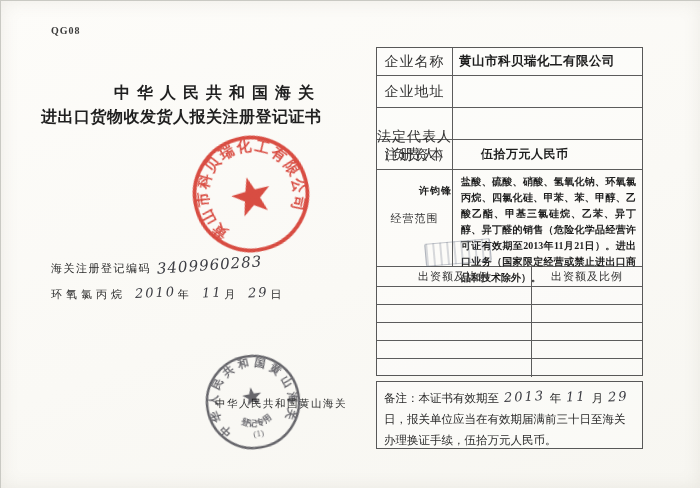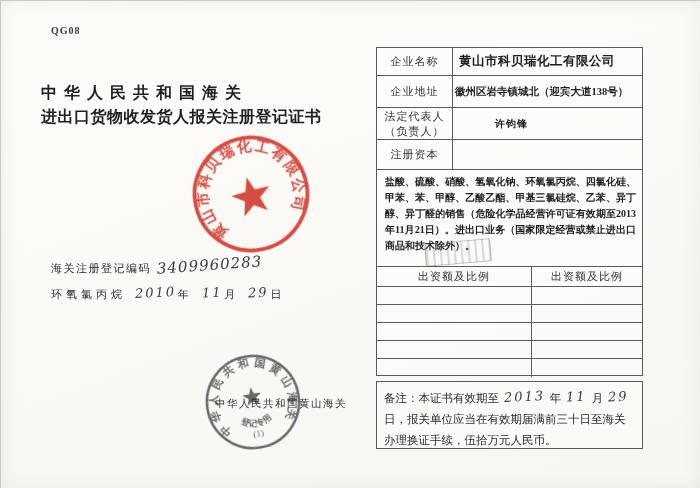--- a/index.html
+++ b/index.html
@@ -4,42 +4,42 @@
 <style>
   html,body{margin:0;padding:0;background:#e9e9e6;}
   .page{
     position:relative; width:700px; height:488px; overflow:hidden;
     background:linear-gradient(160deg,#fdfcf9 0%,#faf9f5 55%,#f7f6f1 100%);
     border:1px solid #c9c9c3; box-shadow:inset 0 0 18px rgba(120,115,100,.12);
     font-family:"Liberation Serif", serif; color:#2e2e2e;
   }
   .abs{position:absolute;}
   .form-code{left:50px; top:24px; font-size:10px; font-weight:bold; letter-spacing:1px; color:#3a3a3a;font-family:Liberation Serif, serif;}
-  .title{left:40px; top:82px; width:280px; text-align:left; color:#1f1f1f;}
+  .title{left:40px; top:82px; width:280px; text-align:right; color:#1f1f1f;}
   .title .t1{font-size:16px; font-weight:bold; letter-spacing:7px; white-space:nowrap;}
   .title .t2{font-size:16px; font-weight:bold; margin-top:3px; letter-spacing:.5px; white-space:nowrap;}
   .seal-red{left:185px; top:128px; width:130px; height:130px; transform:rotate(-15deg); opacity:.88; mix-blend-mode:multiply; filter:blur(.3px);}
   .seal-grey{left:197px; top:346px; width:110px; height:110px; transform:rotate(-10deg); opacity:.85; mix-blend-mode:multiply; filter:blur(.3px);}
   .issuer{left:214px; top:396px; font-size:10.5px; letter-spacing:1.5px; color:#2c2c2c; white-space:nowrap;}
   .regline{left:50px; white-space:nowrap; color:#2c2c2c;}
   .reg-code{top:257px; font-size:11px; letter-spacing:1.5px;}
   .reg-date{top:285px; font-size:11px; letter-spacing:4px;}
   .hw{font-family:"DejaVu Serif", serif; font-style:italic; color:#3b3c42; display:inline-block;}
   .hw-code{font-size:15px; letter-spacing:1px; transform:rotate(-4deg) translateY(-2px); margin-left:6px;}
   .hw-sm{font-size:13px; letter-spacing:2px; transform:rotate(-3deg) translateY(-1px); margin:0 2px;}
   .cert-table{left:375px; top:46px; width:267px; height:329px; border:1px solid #585858; box-sizing:border-box; background:rgba(255,255,255,.35);}
   .trow{display:flex; box-sizing:border-box; border-bottom:1px solid #5c5c5c;}
   .trow:last-child{border-bottom:none;}
   .lblcell{width:76px; flex:0 0 76px; border-right:1px solid #5c5c5c; box-sizing:border-box;
     display:flex; flex-direction:column; align-items:center; justify-content:center;
-    font-size:11px; letter-spacing:1px; color:#333; text-align:center;}
+    font-size:14px; letter-spacing:1px; color:#333; text-align:center;}
   .valcell{flex:1; display:flex; align-items:center; font-weight:bold; color:#1d1d1d; box-sizing:border-box;}
   .r-name{height:28px;} .r-name .valcell{font-size:12.5px; padding-left:6px; letter-spacing:.5px;}
   .r-addr{height:32px;} .r-addr .valcell{font-size:10.5px; padding-left:2px;}
-  .r-rep{height:32px;}  .r-rep .valcell{font-size:10px; padding-left:42px; letter-spacing:1px;}
+  .r-rep{height:32px;flex-direction:column;}  .r-rep .valcell{font-size:10px; padding-left:42px; letter-spacing:1px;}
   .r-cap{height:30px;}  .r-cap .valcell{font-size:12px; padding-left:28px; letter-spacing:.5px;}
   .r-scope{height:97px;} .r-scope .lblcell{font-size:11px;}
   .r-scope .valcell{font-size:10px; font-weight:bold; line-height:16px; padding:4px 6px 14px 8px; align-items:flex-start; text-align:justify;}
   .inv-head{height:20px;} .inv-row{height:18px;}
   .inv-c1{width:155px; flex:0 0 155px; border-right:1px solid #5c5c5c; box-sizing:border-box;
     display:flex; align-items:center; justify-content:center; font-size:11px; letter-spacing:1px; color:#333;}
   .inv-c2{flex:1; display:flex; align-items:center; justify-content:center; font-size:11px; letter-spacing:1px; color:#333;}
   .remarks{left:375px; top:380px; width:267px; height:68px; border:1px solid #585858; box-sizing:border-box;
     padding:5px 7px; font-size:11.5px; line-height:21px; color:#2a2a2a; background:rgba(255,255,255,.35);}
   .faded-stamp{left:424px; top:240px; width:64px; height:21px; border:1px solid rgba(95,105,125,.45);
@@ -99,33 +99,34 @@
     <text x="55" y="90" font-size="9" text-anchor="middle" fill="var(--stamp-grey,#4e4e57)">(1)</text>
   </svg>
 
   <div class="abs cert-table">
     <div class="trow r-name">
       <div class="lblcell">企业名称</div>
       <div class="valcell">黄山市科贝瑞化工有限公司</div>
     </div>
     <div class="trow r-addr">
       <div class="lblcell">企业地址</div>
-      <div class="valcell">徽州区岩寺镇城北（迎宾大道138号）</div>
     </div>
     <div class="trow r-rep">
       <div class="lblcell">
         <span>法定代表人</span>
         <span>（负责人）</span>
       </div>
       <div class="valcell">许钧锋</div>
     </div>
     <div class="trow r-cap">
       <div class="lblcell">注册资本</div>
+      <div class="valcell">伍拾万元人民币</div>
     </div>
     <div class="trow r-scope">
+      <div class="lblcell">经营范围</div>
       <div class="valcell">盐酸、硫酸、硝酸、氢氧化钠、环氧氯丙烷、四氯化硅、甲苯、苯、甲醇、乙酸乙酯、甲基三氯硅烷、乙苯、异丁醇、异丁醛的销售（危险化学品经营许可证有效期至2013年11月21日）。进出口业务（国家限定经营或禁止进出口商品和技术除外）。</div>
     </div>
     <div class="trow inv-head">
       <div class="inv-c1">出资额及比例</div>
       <div class="inv-c2">出资额及比例</div>
     </div>
     <div id="investor-rows">
         <div class="trow inv-row">
           <div class="inv-c1"></div>
           <div class="inv-c2"></div>

